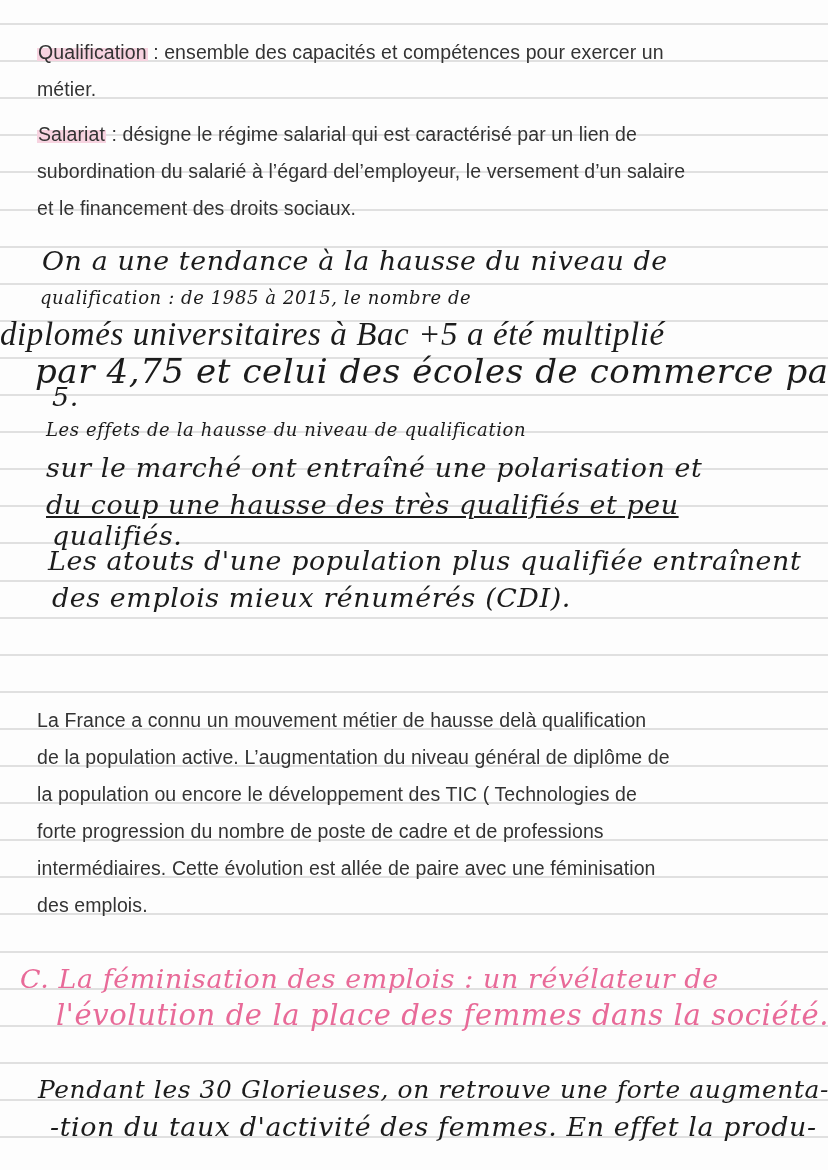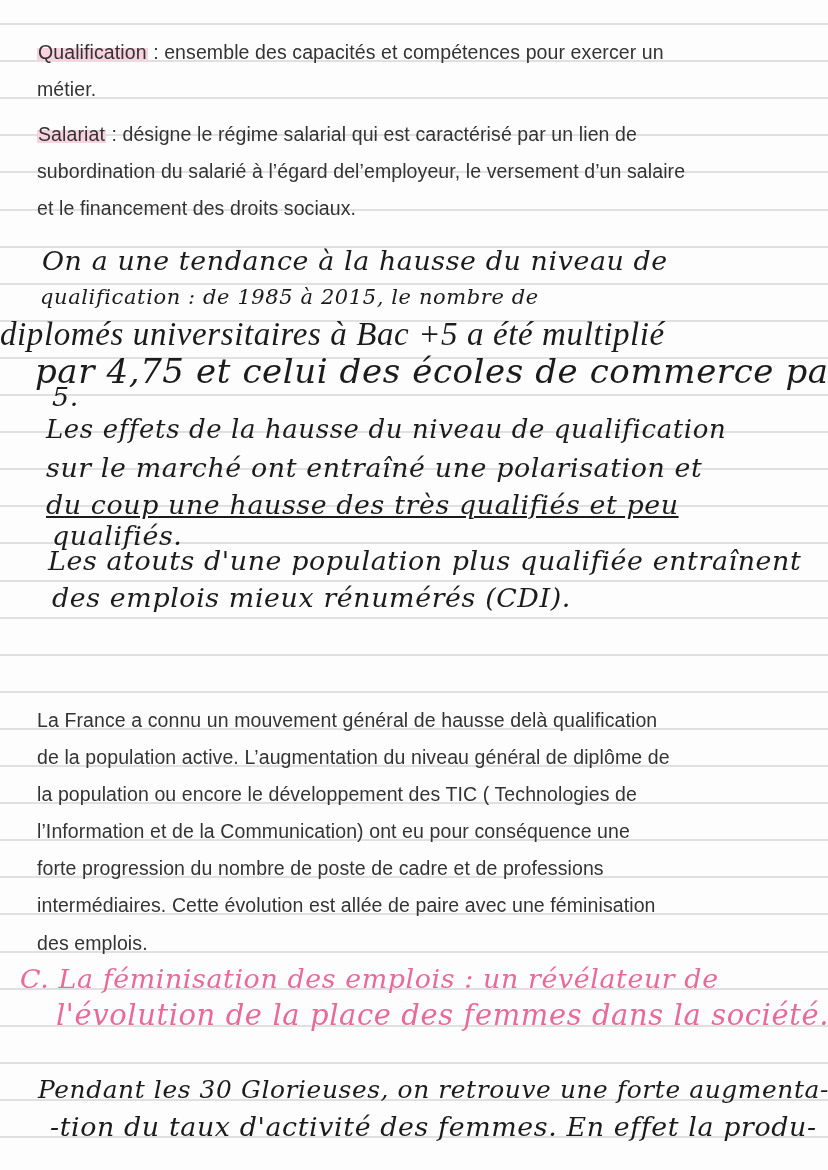--- a/index.html
+++ b/index.html
@@ -72,37 +72,36 @@
 </div>
 
 <div class="typed" style="top:116px;">
   <span class="line"><span class="hl">Salariat</span><span> : désigne le régime salarial qui est caractérisé par un lien de</span></span>
   <span class="line">subordination du salarié à l’égard del’employeur, le versement d’un salaire</span>
   <span class="line">et le financement des droits sociaux.</span>
 </div>
 
 <div class="hand" style="top:242px;">
   <span class="line" style="padding-left: 42px; font-size: 26.87px;">On a une tendance à la hausse  du niveau de</span>
-  <span class="line" style="padding-left: 40px; font-size: 21px;">qualification : de 1985 à 2015, le nombre de</span>
+  <span class="line" style="padding-left: 40px; font-size: 18px;">qualification : de 1985 à 2015, le nombre de</span>
   <span class="line" style="font-size: 33px; font-family: Liberation Serif, serif;">diplomés universitaires à Bac +5 a été multiplié</span>
   <span class="line" style="padding-left: 35px; font-size: 34px;">par 4,75 et celui des écoles de commerce par</span>
   <span class="line" style="padding-left: 52px; margin-top: -12px; font-size: 26.87px;">5.</span>
-  <span class="line" style="padding-left: 46px; margin-top: -4px; font-size: 26px;">Les effets de la hausse du niveau de qualification</span>
+  <span class="line" style="padding-left: 46px; margin-top: -4px; font-size: 18px;">Les effets de la hausse du niveau de qualification</span>
   <span class="line" style="padding-left: 46px; font-size: 26.87px;">sur le marché ont entraîné une polarisation et</span>
   <span class="line" style="padding-left: 46px; font-size: 26.87px; text-decoration: underline;">du coup une hausse des très qualifiés et peu</span>
   <span class="line" style="padding-left: 52px; margin-top: -6px; font-size: 26.87px;">qualifiés.</span>
   <span class="line" style="padding-left: 48px; margin-top: -12px; font-size: 26.87px;">Les atouts d'une population plus qualifiée entraînent</span>
   <span class="line" style="padding-left: 52px; font-size: 26.87px;">des emplois mieux rénumérés (CDI).</span>
 </div>
 
 <div class="typed" style="top:702px;">
-  <span class="line">La France a connu un mouvement général de hausse delà qualification</span>
+  <span class="line">La France a connu un mouvement métier de hausse delà qualification</span>
   <span class="line">de la population active. L’augmentation du niveau général de diplôme de</span>
   <span class="line">la population ou encore le développement des TIC ( Technologies de</span>
-  <span class="line">l’Information et de la Communication) ont eu pour conséquence une</span>
   <span class="line">forte progression du nombre de poste de cadre et de professions</span>
   <span class="line">intermédiaires. Cette évolution est allée de paire avec une féminisation</span>
   <span class="line">des emplois.</span>
 </div>
 
 <div class="hand pink" style="top:960px;">
   <span class="line" style="padding-left: 20px; font-size: 26.87px;">C. La féminisation des emplois : un révélateur de</span>
   <span class="line" style="padding-left: 56px; font-size: 29px;">l'évolution de la place des femmes dans la société.</span>
 </div>
 

